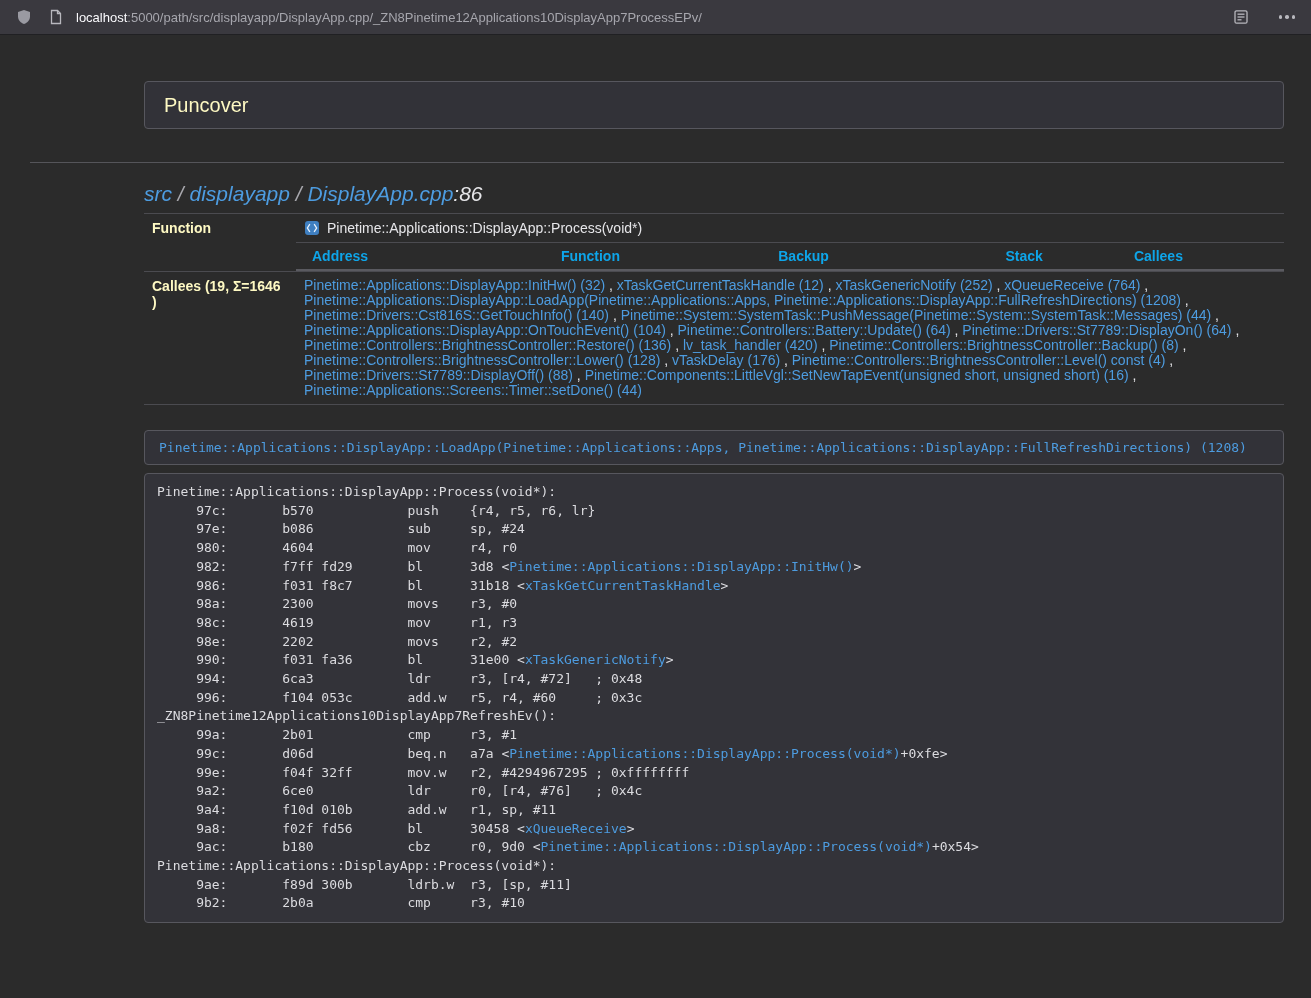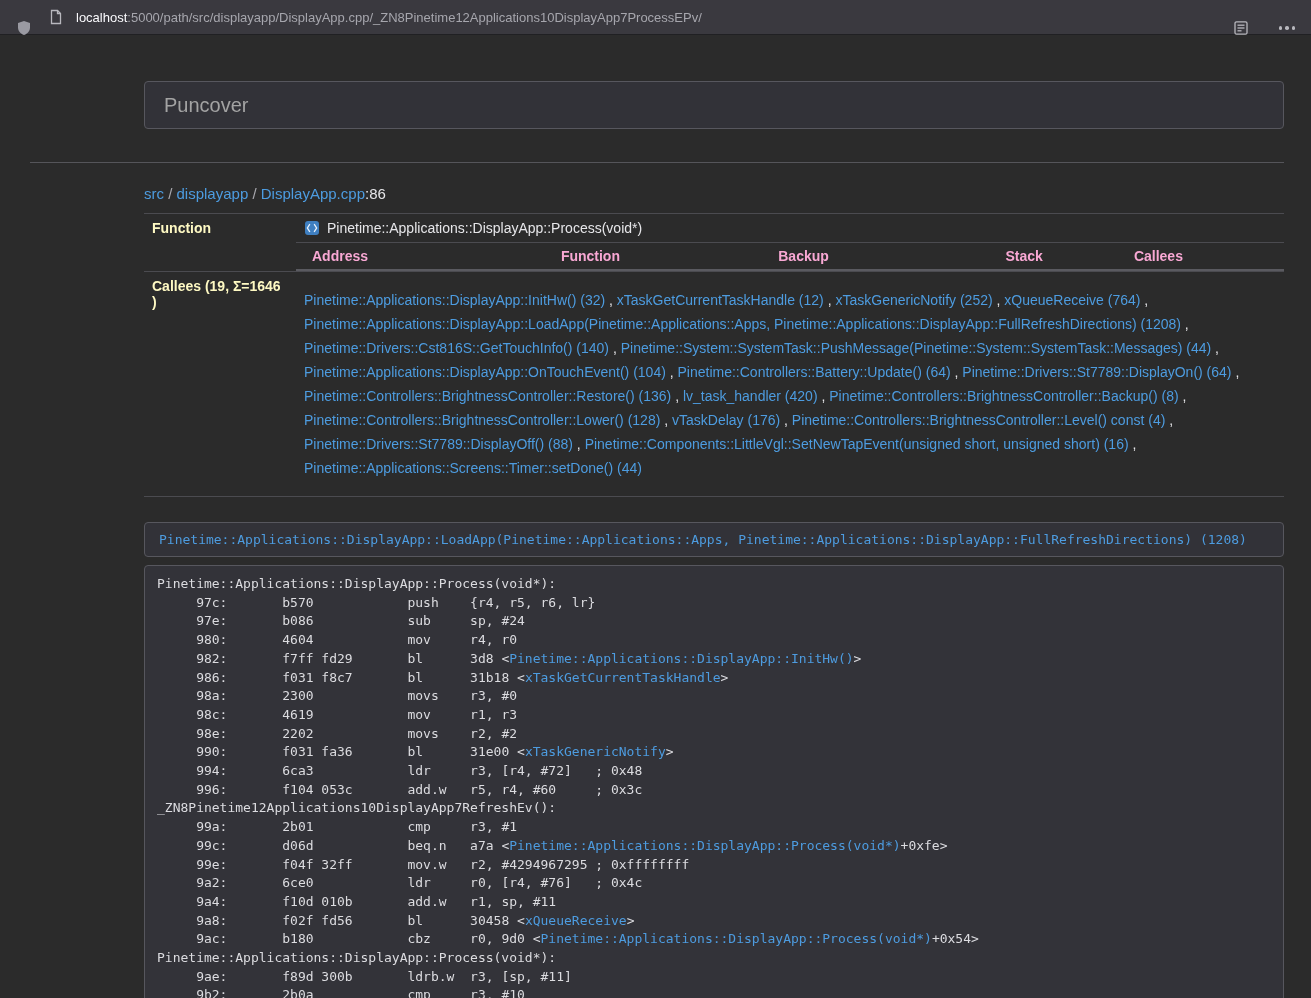--- a/index.html
+++ b/index.html
@@ -9,59 +9,59 @@
     color:#e6e6e9;
     font-family:"Liberation Sans", sans-serif;
     font-size:14px;
   }
   .mono { font-family:"DejaVu Sans Mono", monospace; }
   a.lnk, a.lnk:visited { color:#4d9ce0; text-decoration:none; cursor:pointer; }
 
   
   .chrome {
     height:35px; background:#3a393f; border-bottom:1px solid #202023;
-    display:flex; padding:16px 12px;
+    display:flex; align-items:center; padding:16px 12px;
   }
   .ci { display:inline-flex; align-items:center; justify-content:center;
         width:24px; height:24px; flex:0 0 auto; color:#b8b8be; }
   .urlbar { flex:1; display:flex; align-items:center; gap:8px; margin-left:8px; min-width:0; }
   .url { font-size:13px; white-space:nowrap; overflow:hidden; }
   .url .host { color:#fbfbfe; }
   .url .path { color:#a6a6ad; }
   .dots { gap:3px; margin-left:22px; }
   .dots i { width:3.5px; height:3.5px; border-radius:50%; background:#b8b8be; display:inline-block; }
 
   
   .content { margin:0 27px 0 144px; }
   .jumbotron {
     margin-top:46px; background:#323238; border:1px solid #57575e; border-radius:4px;
     padding:12px 19px;
   }
-  .jumbotron h1 { font-size:20px; font-weight:400; color:#a3a3a3; line-height:22px; }
+  .jumbotron h1 { font-size:20px; font-weight:400; color:#fef9c3; line-height:22px; }
   hr.rule { border:none; border-top:1px solid #55555a; margin:33px 27px 0 30px; }
 
-  .breadcrumb { margin-top:21px; font-size:15px; line-height:19px; }
+  .breadcrumb { margin-top:21px; font-size:21px; line-height:19px;font-style:italic; }
   .breadcrumb .sep { color:#a9a9af; }
 
   
   .fn-table {
     width:100%; border-collapse:collapse; margin-top:10px;
     border-top:1px solid #4b4b50; border-bottom:1px solid #4b4b50;
   }
   .fn-table > tbody > tr > th,
   .fn-table > tbody > tr > td { border-top:1px solid #4b4b50; vertical-align:top; text-align:left; }
   .row-label { width:152px; padding:6px 8px; font-weight:700; color:#fef9c3; }
   .nested-cell { padding:0; }
   .fn-sig { display:flex; align-items:center; gap:7px; padding:6px 8px; border-bottom:1px solid #4b4b50; }
   .fn-icon { display:inline-flex; width:16px; height:16px; }
   .inner-table { width:100%; border-collapse:collapse; }
-  .inner-table th { font-weight:700; color:#f9a8d4; border-bottom:2px solid #5a5a60; }
+  .inner-table th { font-weight:700; color:#0ea5e9; border-bottom:2px solid #5a5a60; }
   .inner-table th, .inner-table td { padding:5px 8px; text-align:left; }
   .inner-table th:first-child, .inner-table td:first-child { padding-left:16px; }
-  .callees { padding:16px 8px; line-height:24px; }
+  .callees { padding:6px 8px; line-height:15px; }
 
   
   .panel {
     margin-top:25px; background:#323238; border:1px solid #57575e; border-radius:4px;
     padding:8px 14px; font-size:13px; line-height:17px; white-space:nowrap; overflow:hidden;
   }
   pre.disasm {
     margin-top:8px; background:#333339; border:1px solid #57575e; border-radius:4px;
     padding:9px 12px; font-size:13px; line-height:18.7px; color:#dcdce0;
     white-space:pre; tab-size:8; overflow:hidden;

